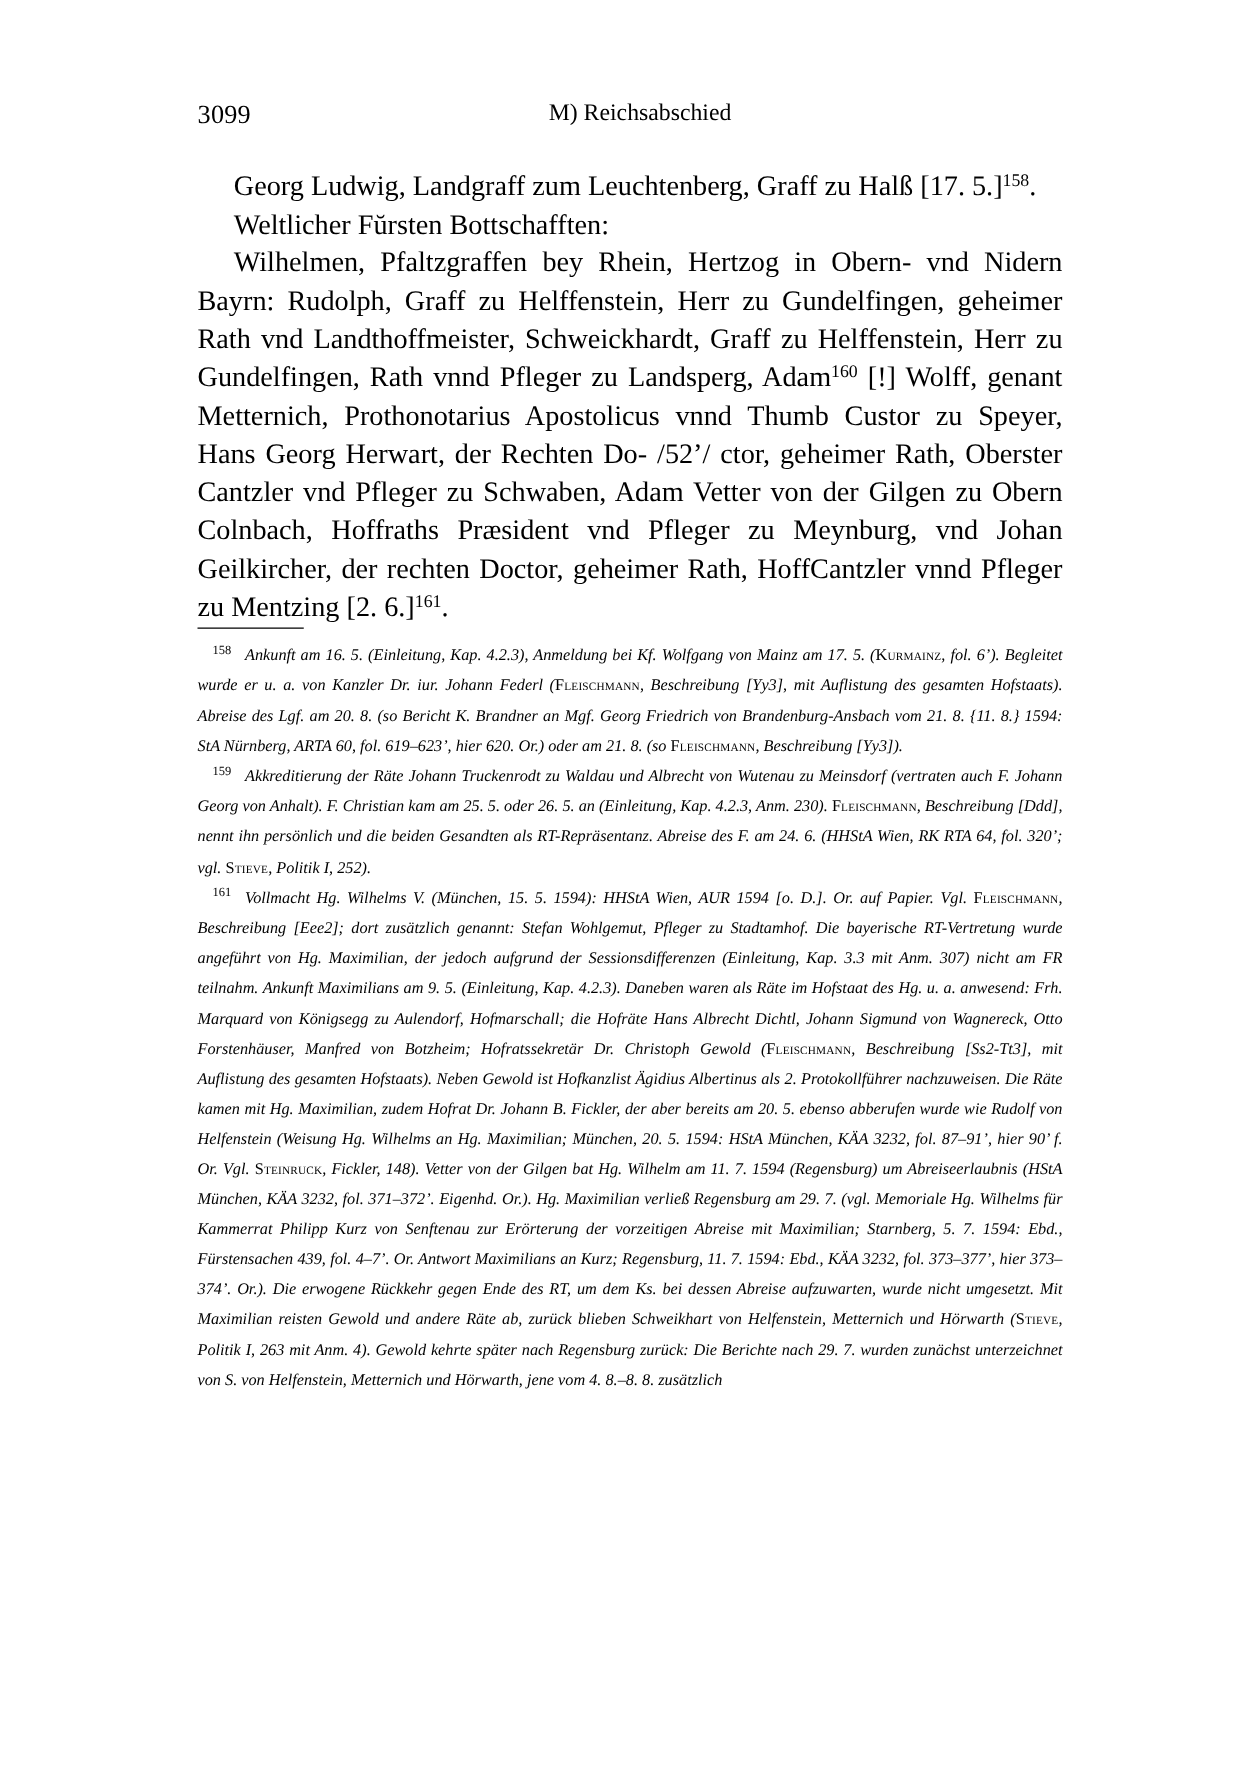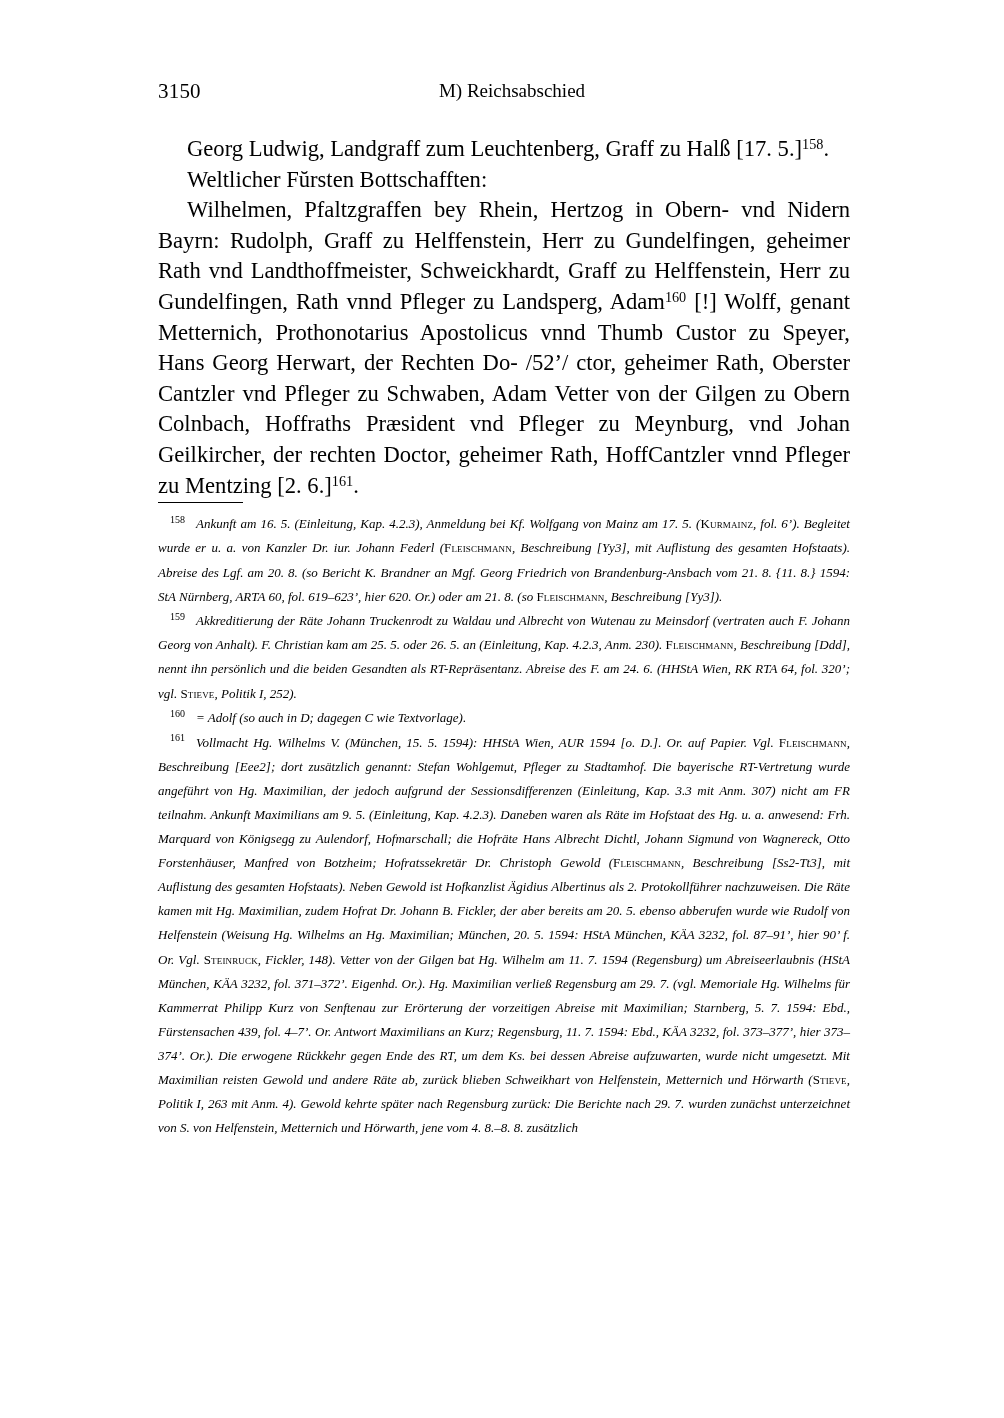--- a/index.html
+++ b/index.html
@@ -108,33 +108,32 @@
   }
 </style>
 </head>
 <body>
 
 <div class="page">
 
   <div class="content">
 
     <div class="runhead">
-      <span class="folio">3150</span>
+      <span class="folio">3099</span>
       <span class="title">M) Reichsabschied</span>
     </div>
 
     <div class="body-text">
       <p>Georg Ludwig, Landgraff zum Leuchtenberg, Graff zu Halß <span class="it">[17. 5.]</span><sup class="fn">158</sup>.</p>
       <p>Weltlicher Fŭrsten Bottschafften:</p>
       <p>Wilhelmen, Pfaltzgraffen bey Rhein, Hertzog in Obern- vnd Nidern Bayrn: Rudolph, Graff zu Helffenstein, Herr zu Gundelfingen, geheimer Rath vnd Landthoffmeister, Schweickhardt, Graff zu Helffenstein, Herr zu Gundelfingen, Rath vnnd Pfleger zu Landsperg, Adam<sup class="fn">160</sup> <span class="it">[!]</span> Wolff, genant Metternich, Prothonotarius Apostolicus vnnd Thumb Custor zu Speyer, Hans Georg Herwart, der Rechten Do- <span class="it">/52’/</span> ctor, geheimer Rath, Oberster Cantzler vnd Pfleger zu Schwaben, Adam Vetter von der Gilgen zu Obern Colnbach, Hoffraths Præsident vnd Pfleger zu Meynburg, vnd Johan Geilkircher, der rechten Doctor, geheimer Rath, HoffCantzler vnnd Pfleger zu Mentzing <span class="it">[2. 6.]</span><sup class="fn">161</sup>.</p>
     </div>
 
   </div>
 
   <div class="footnotes">
     <div class="fn-rule"></div>
     <p class="note"><span class="marker">158</span>Ankunft am 16. 5. (Einleitung, Kap. 4.2.3), Anmeldung bei Kf. Wolfgang von Mainz am 17. 5. (<span class="sc">Kurmainz</span>, fol. 6’). Begleitet wurde er u. a. von Kanzler Dr. iur. Johann Federl (<span class="sc">Fleischmann</span>, Beschreibung [Yy3], mit Auflistung des gesamten Hofstaats). Abreise des Lgf. am 20. 8. (so Bericht K. Brandner an Mgf. Georg Friedrich von Brandenburg-Ansbach vom 21. 8. {11. 8.} 1594: StA Nürnberg, ARTA 60, fol. 619–623’, hier 620. Or.) oder am 21. 8. (so <span class="sc">Fleischmann</span>, Beschreibung [Yy3]).</p>
     <p class="note"><span class="marker">159</span>Akkreditierung der Räte Johann Truckenrodt zu Waldau und Albrecht von Wutenau zu Meinsdorf (vertraten auch F. Johann Georg von Anhalt). F. Christian kam am 25. 5. oder 26. 5. an (Einleitung, Kap. 4.2.3, Anm. 230). <span class="sc">Fleischmann</span>, Beschreibung [Ddd], nennt ihn persönlich und die beiden Gesandten als RT-Repräsentanz. Abreise des F. am 24. 6. (HHStA Wien, RK RTA 64, fol. 320’; vgl. <span class="sc">Stieve</span>, Politik I, 252).</p>
-    <p class="note"><span class="marker">160</span>= Adolf (so auch in D; dagegen C wie Textvorlage).</p>
     <p class="note"><span class="marker">161</span>Vollmacht Hg. Wilhelms V. (München, 15. 5. 1594): HHStA Wien, AUR 1594 [o. D.]. Or. auf Papier. Vgl. <span class="sc">Fleischmann</span>, Beschreibung [Eee2]; dort zusätzlich genannt: Stefan Wohlgemut, Pfleger zu Stadtamhof. Die bayerische RT-Vertretung wurde angeführt von Hg. Maximilian, der jedoch aufgrund der Sessionsdifferenzen (Einleitung, Kap. 3.3 mit Anm. 307) nicht am FR teilnahm. Ankunft Maximilians am 9. 5. (Einleitung, Kap. 4.2.3). Daneben waren als Räte im Hofstaat des Hg. u. a. anwesend: Frh. Marquard von Königsegg zu Aulendorf, Hofmarschall; die Hofräte Hans Albrecht Dichtl, Johann Sigmund von Wagnereck, Otto Forstenhäuser, Manfred von Botzheim; Hofratssekretär Dr. Christoph Gewold (<span class="sc">Fleischmann</span>, Beschreibung [Ss2-Tt3], mit Auflistung des gesamten Hofstaats). Neben Gewold ist Hofkanzlist Ägidius Albertinus als 2. Protokollführer nachzuweisen. Die Räte kamen mit Hg. Maximilian, zudem Hofrat Dr. Johann B. Fickler, der aber bereits am 20. 5. ebenso abberufen wurde wie Rudolf von Helfenstein (Weisung Hg. Wilhelms an Hg. Maximilian; München, 20. 5. 1594: HStA München, KÄA 3232, fol. 87–91’, hier 90’ f. Or. Vgl. <span class="sc">Steinruck</span>, Fickler, 148). Vetter von der Gilgen bat Hg. Wilhelm am 11. 7. 1594 (Regensburg) um Abreiseerlaubnis (HStA München, KÄA 3232, fol. 371–372’. Eigenhd. Or.). Hg. Maximilian verließ Regensburg am 29. 7. (vgl. Memoriale Hg. Wilhelms für Kammerrat Philipp Kurz von Senftenau zur Erörterung der vorzeitigen Abreise mit Maximilian; Starnberg, 5. 7. 1594: Ebd., Fürstensachen 439, fol. 4–7’. Or. Antwort Maximilians an Kurz; Regensburg, 11. 7. 1594: Ebd., KÄA 3232, fol. 373–377’, hier 373–374’. Or.). Die erwogene Rückkehr gegen Ende des RT, um dem Ks. bei dessen Abreise aufzuwarten, wurde nicht umgesetzt. Mit Maximilian reisten Gewold und andere Räte ab, zurück blieben Schweikhart von Helfenstein, Metternich und Hörwarth (<span class="sc">Stieve</span>, Politik I, 263 mit Anm. 4). Gewold kehrte später nach Regensburg zurück: Die Berichte nach 29. 7. wurden zunächst unterzeichnet von S. von Helfenstein, Metternich und Hörwarth, jene vom 4. 8.–8. 8. zusätzlich</p>
   </div>
 
 </div>
 
 </body></html>

